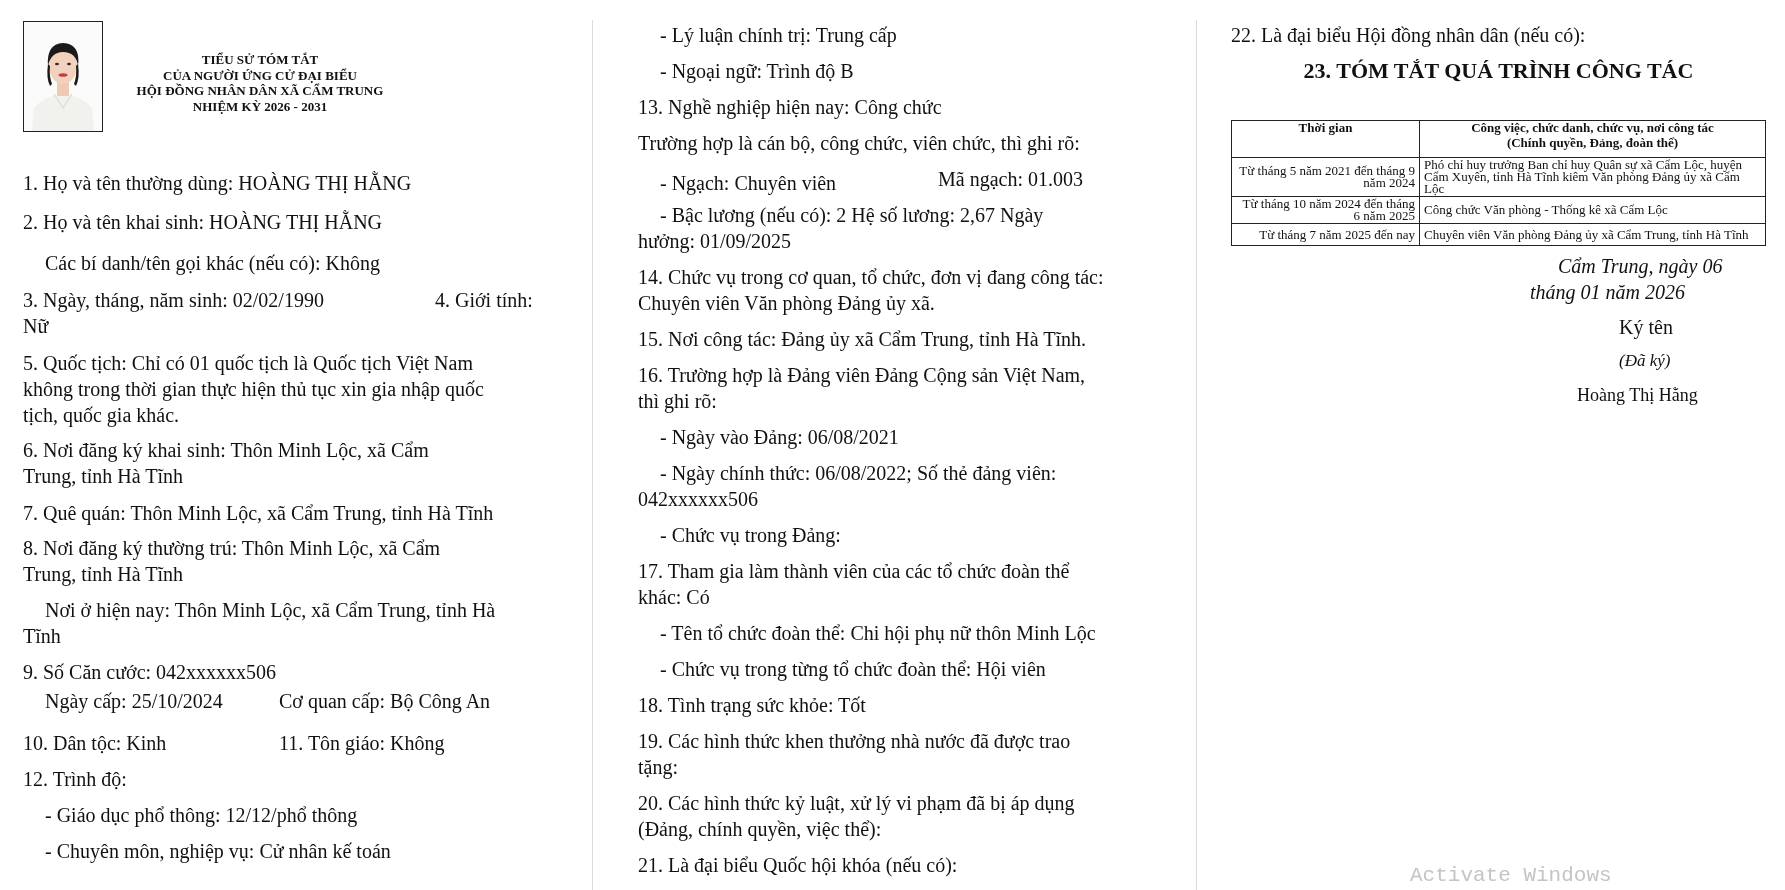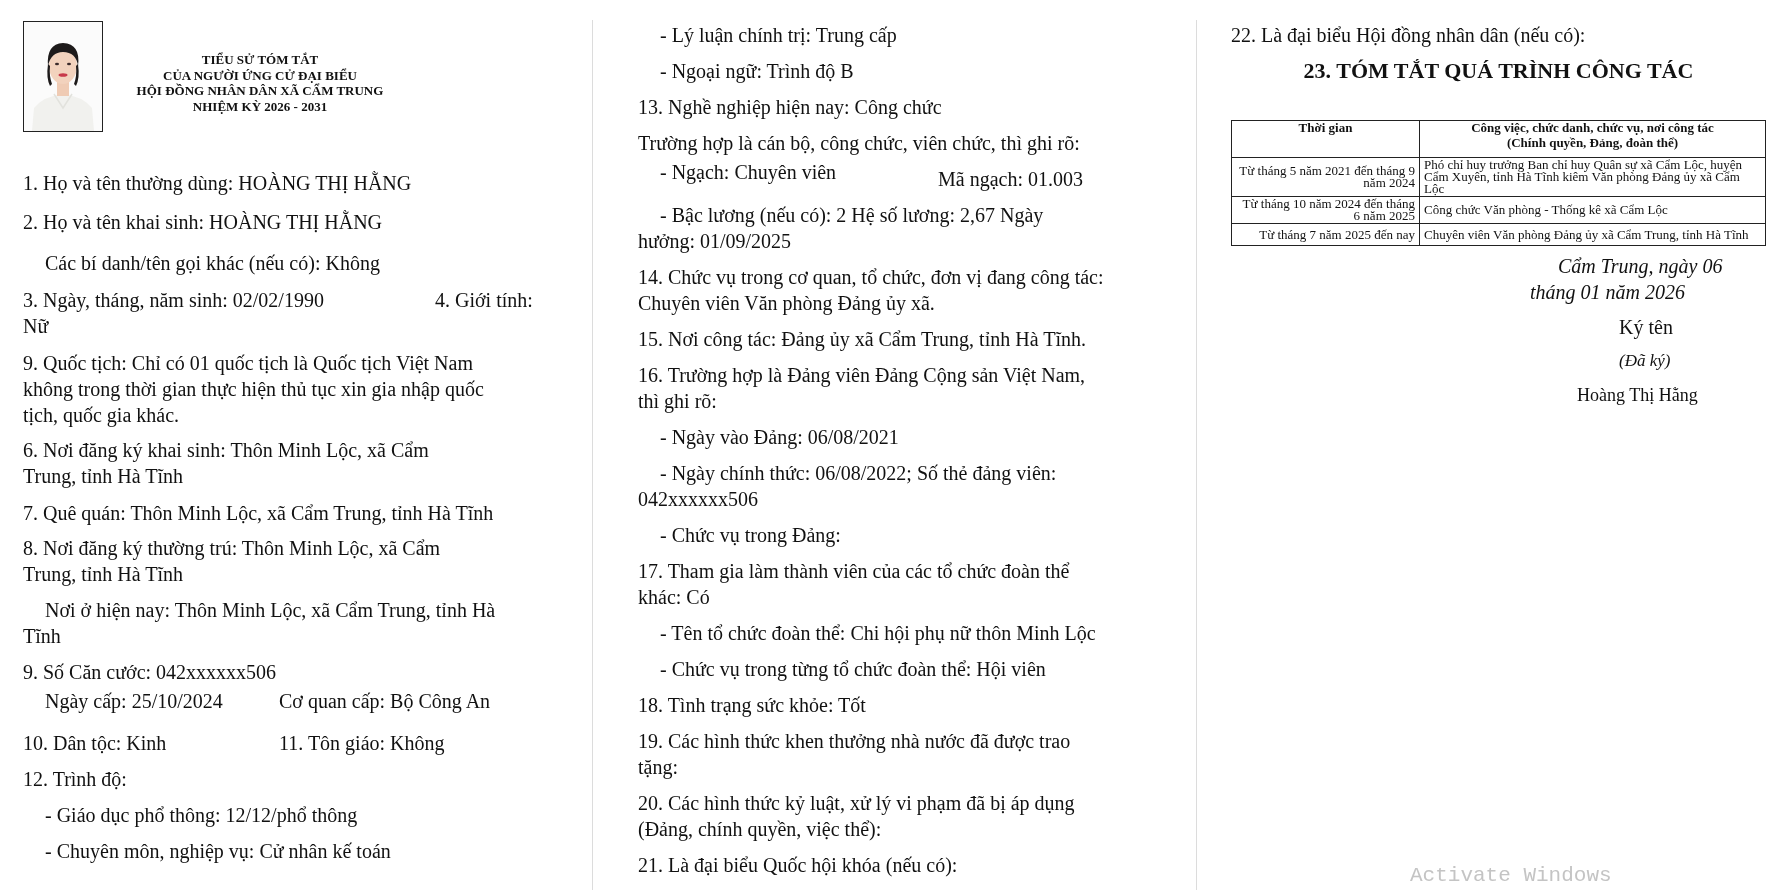--- a/index.html
+++ b/index.html
@@ -86,21 +86,21 @@
     <span>1. Họ và tên thường dùng: </span><span class="b">HOÀNG THỊ HẰNG</span>
   </div>
   <div class="line" style="top:209px">
     <span>2. Họ và tên khai sinh: </span><span class="b">HOÀNG THỊ HẰNG</span>
   </div>
   <div class="line indent" style="top:250px">Các bí danh/tên gọi khác (nếu có): Không</div>
   <div class="line" style="top:287px">3. Ngày, tháng, năm sinh: 02/02/1990</div>
   <div class="line" style="top:287px; left:412px">4. Giới tính:</div>
   <div class="line" style="top:313px">Nữ</div>
 
-  <div class="line" style="top:350px">9. Quốc tịch:  Chỉ có 01 quốc tịch là Quốc tịch Việt Nam</div>
+  <div class="line" style="top:350px">5. Quốc tịch:  Chỉ có 01 quốc tịch là Quốc tịch Việt Nam</div>
   <div class="line" style="top:376px">không trong thời gian thực hiện thủ tục xin gia nhập quốc</div>
   <div class="line" style="top:402px">tịch, quốc gia khác.</div>
 
   <div class="line" style="top:437px">6. Nơi đăng ký khai sinh:   Thôn Minh Lộc, xã Cẩm</div>
   <div class="line" style="top:463px">Trung, tỉnh Hà Tĩnh</div>
 
   <div class="line" style="top:500px">7. Quê quán: Thôn Minh Lộc, xã Cẩm Trung, tỉnh Hà Tĩnh</div>
 
   <div class="line" style="top:535px">8. Nơi đăng ký thường trú: Thôn Minh Lộc, xã Cẩm</div>
   <div class="line" style="top:561px">Trung, tỉnh Hà Tĩnh</div>
@@ -118,21 +118,21 @@
   <div class="line" style="top:766px">12. Trình độ:</div>
   <div class="line indent" style="top:802px">- Giáo dục phổ thông:  12/12/phổ thông</div>
   <div class="line indent" style="top:838px">- Chuyên môn, nghiệp vụ:  Cử nhân kế toán</div>
 </div>
 
 <div class="col col-mid">
   <div class="line indent" style="top:22px">- Lý luận chính trị:  Trung cấp</div>
   <div class="line indent" style="top:58px">- Ngoại ngữ:  Trình độ B</div>
   <div class="line" style="top:94px">13. Nghề nghiệp hiện nay:  Công chức</div>
   <div class="line" style="top:130px">Trường hợp là cán bộ, công chức, viên chức, thì ghi rõ:</div>
-  <div class="line indent" style="top:159px">- Ngạch: Chuyên viên</div>
+  <div class="line indent" style="top:170px">- Ngạch: Chuyên viên</div>
   <div class="line" style="top:166px; left:300px">Mã ngạch: 01.003</div>
   <div class="line indent" style="top:202px">- Bậc lương (nếu có): 2  Hệ số lương: 2,67    Ngày</div>
   <div class="line" style="top:228px">hưởng: 01/09/2025</div>
 
   <div class="line" style="top:264px">14. Chức vụ trong cơ quan, tổ chức, đơn vị đang công tác:</div>
   <div class="line" style="top:290px">Chuyên viên Văn phòng Đảng ủy xã.</div>
 
   <div class="line" style="top:326px">15. Nơi công tác:  Đảng ủy xã Cẩm Trung, tỉnh Hà Tĩnh.</div>
 
   <div class="line" style="top:362px">16. Trường hợp là Đảng viên Đảng Cộng sản Việt Nam,</div>

